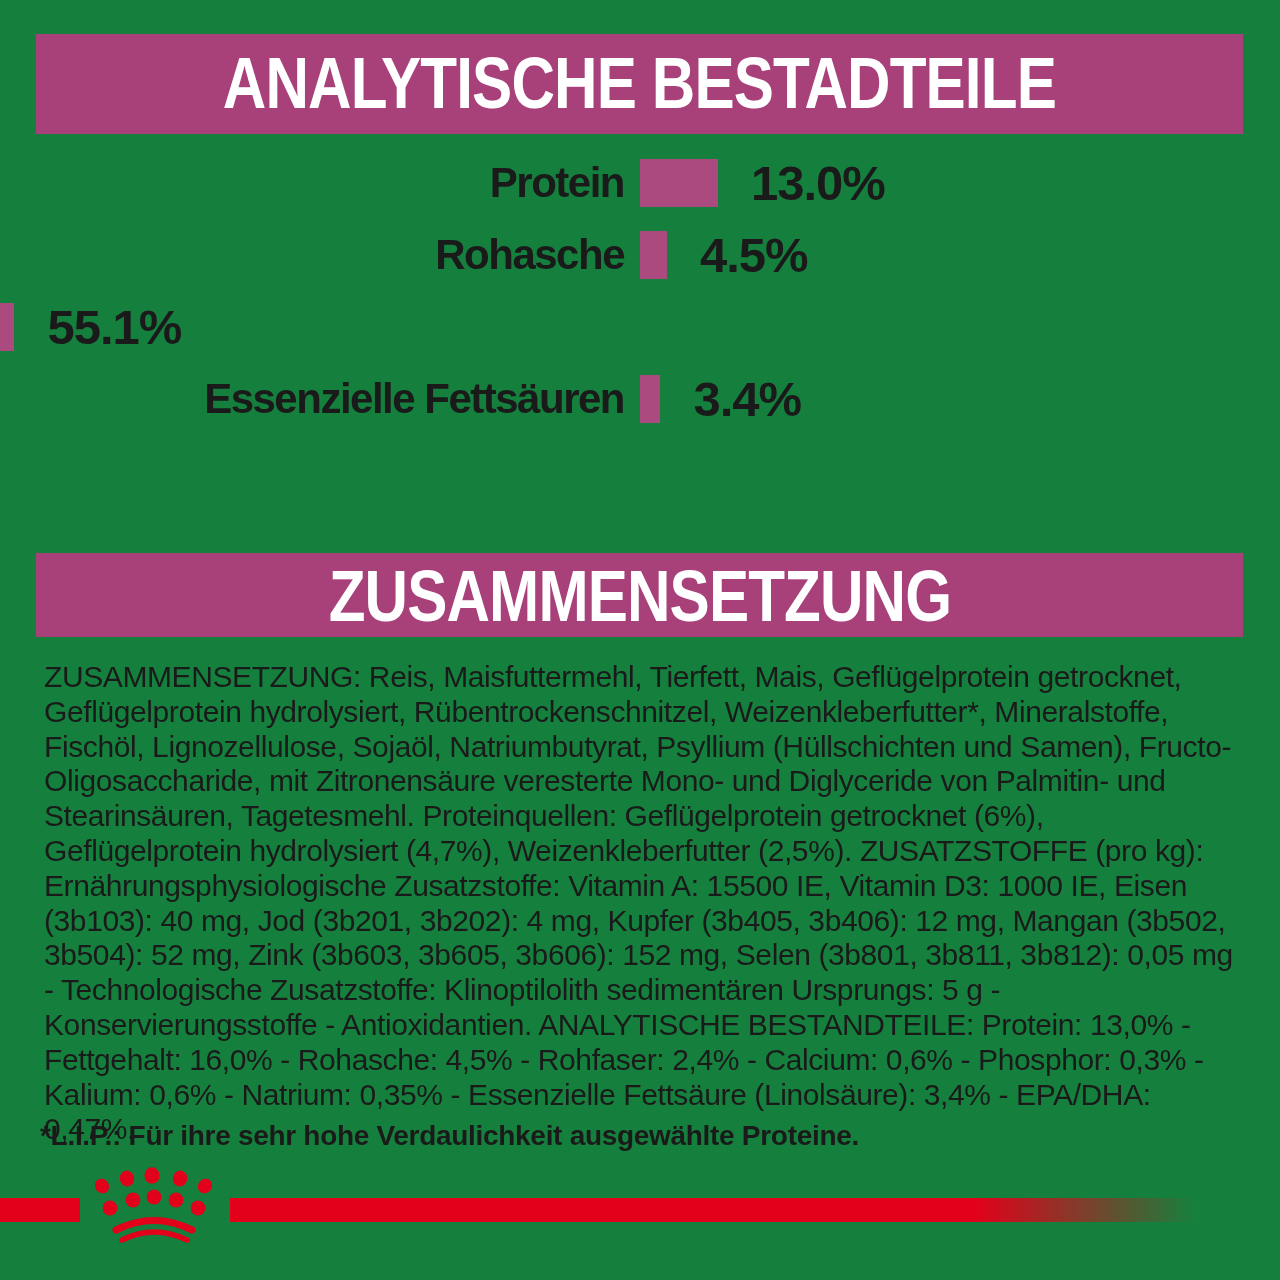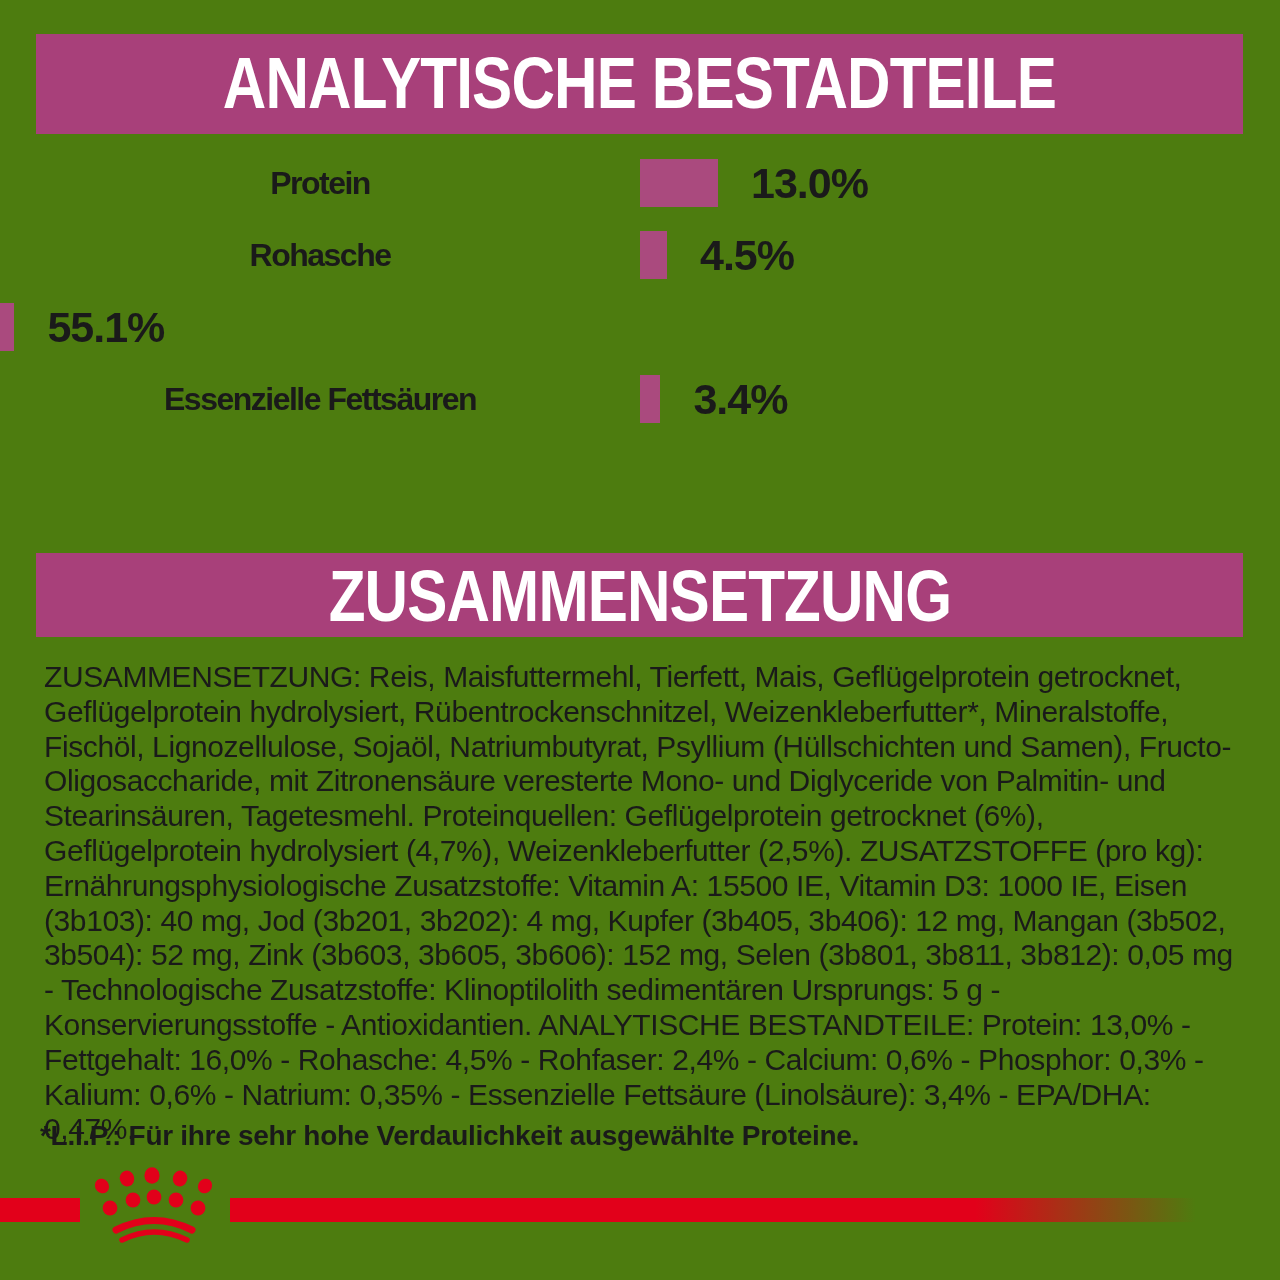--- a/index.html
+++ b/index.html
@@ -1,37 +1,37 @@
 <!DOCTYPE html>
 <html style="--magenta: #A8407A; --bar: #AA4A7E; --red: #E2001A;"><head>
 <meta charset="utf-8">
 <style>
   html,body{margin:0;padding:0;background:#ffffff;}
   .page{
-    position:relative;width:1280px;height:1280px;background:#4d7c0f;overflow:hidden;
+    position:relative;width:1280px;height:1280px;background:#15803d;overflow:hidden;
     font-family:"Liberation Sans",sans-serif;color:#1a1a1a;
   }
   .banner{
     position:absolute;left:36px;width:1207px;background:var(--magenta,#A8407A);
     display:flex;align-items:center;justify-content:center;
   }
   .banner-analytical{top:34px;height:100px;}
   .banner-composition{top:553px;height:84px;align-items:flex-end;}
   .banner-text{
     color:#ffffff;font-weight:700;font-size:70px;letter-spacing:-1px;white-space:nowrap;
     transform:scale(0.86,1.02);transform-origin:center;
   }
   .chart{position:absolute;left:0;top:147px;width:1280px;}
   .chart-row{display:flex;align-items:center;height:72px;}
   .chart-label{
-    flex:0 0 640px;box-sizing:border-box;padding-right:0;text-align:center;
-    font-weight:700;font-size:32px;letter-spacing:-1.5px;white-space:nowrap;
+    flex:0 0 640px;box-sizing:border-box;padding-right:16px;text-align:right;
+    font-weight:700;font-size:42px;letter-spacing:-1.5px;white-space:nowrap;
   }
   .chart-bar{height:48px;background:var(--bar,#AA4A7E);}
-  .chart-value{margin-left:33px;font-weight:700;font-size:43px;letter-spacing:-1px;}
+  .chart-value{margin-left:33px;font-weight:700;font-size:49px;letter-spacing:-1px;}
   .body-text{
     position:absolute;left:40px;top:656px;width:1200px;margin:4px;
     font-size:30px;line-height:34.8px;letter-spacing:-0.4px;font-weight:400;
   }
   .footnote{
     position:absolute;left:40px;top:1120px;width:1200px;margin:0;
     font-size:28px;font-weight:700;letter-spacing:-0.3px;
   }
   .footer-band{position:absolute;left:0;top:1155px;width:1280px;height:125px;}
   .stripe{position:absolute;top:43px;height:24px;}

